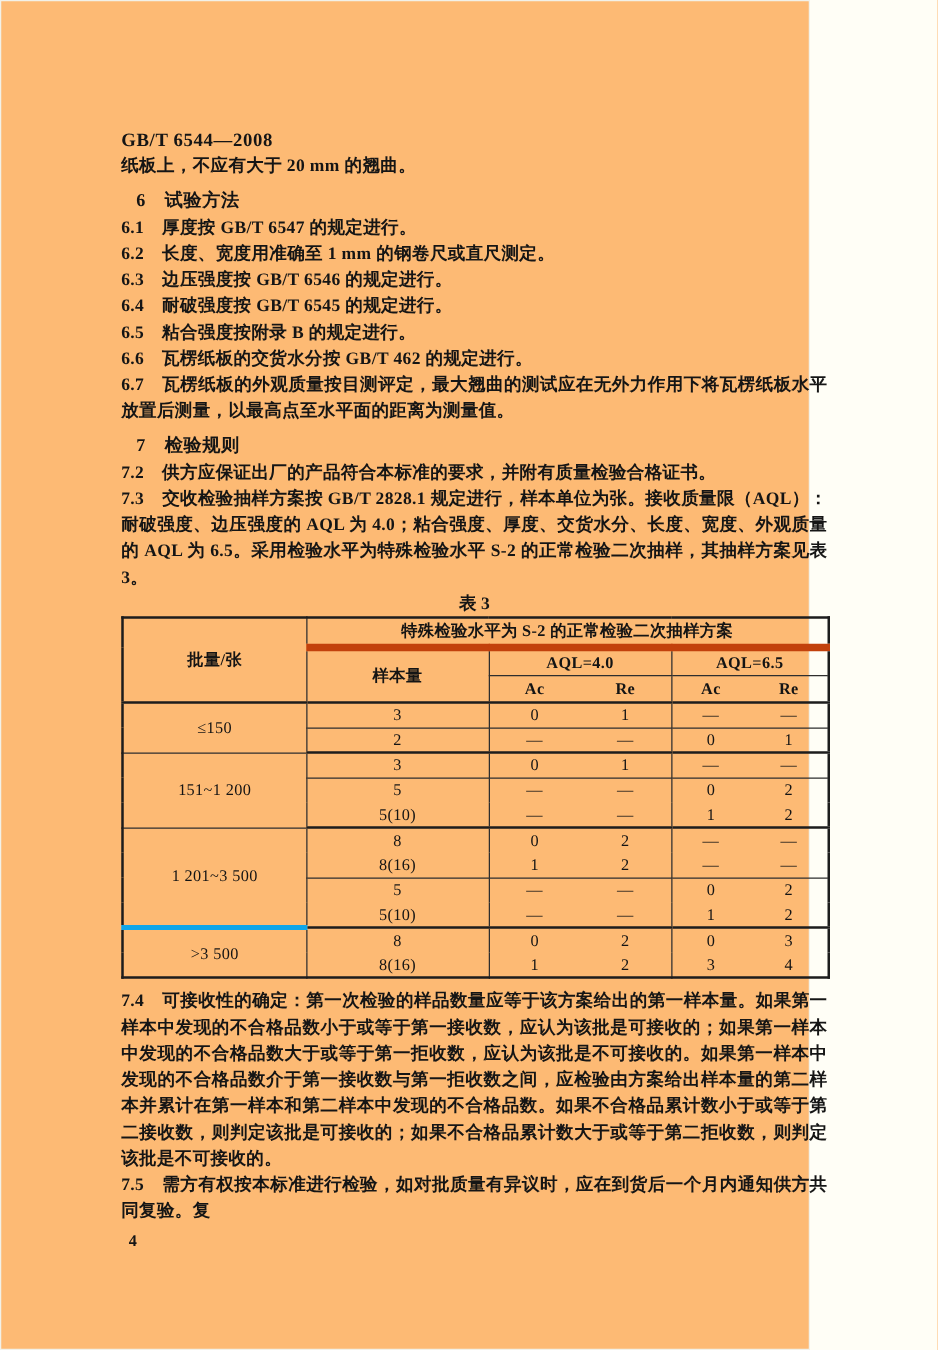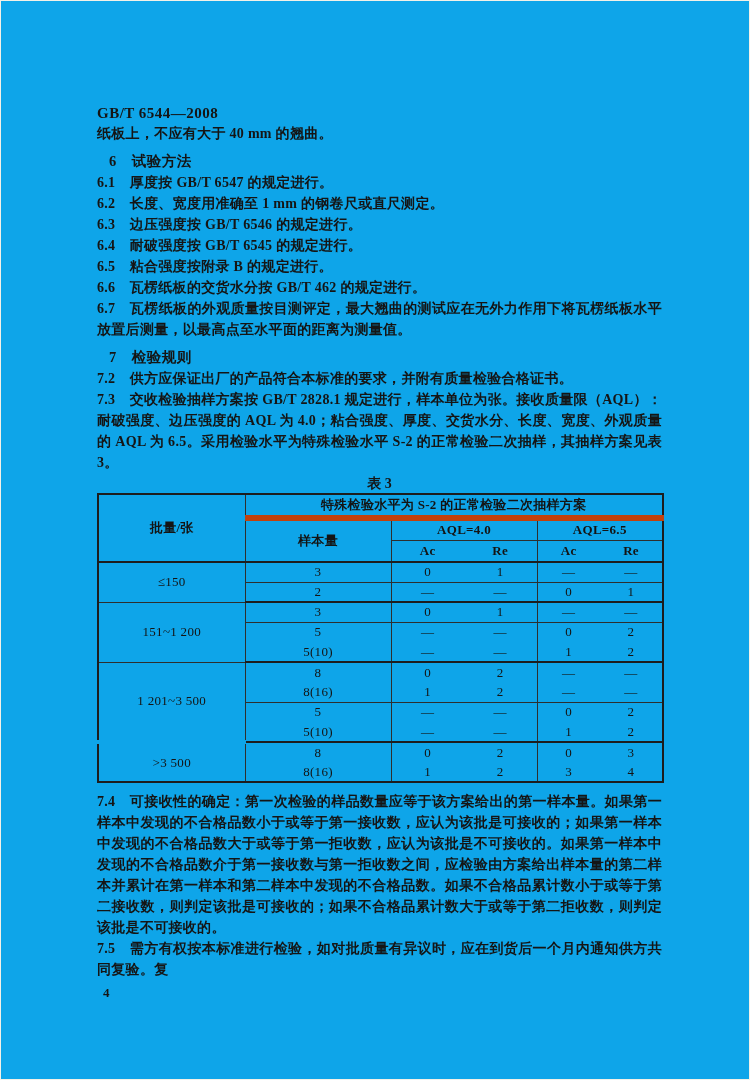--- a/index.html
+++ b/index.html
@@ -5,22 +5,22 @@
   html,body { margin:0; padding:0; }
   body {
     width:750px; height:1080px;
     background:#fffef6;
     font-family:"Liberation Serif","DejaVu Serif",serif;
     color:#151515;
     overflow:hidden;
   }
   .page {
     position:relative;
-    width:750px; height:1080px;
-    background:#0ea5e9;
+    width:648px; height:1080px;
+    background:#fdba74;
     box-shadow: inset 0 0 0 1px #f2f1e8;
     text-decoration: underline;
   }
   .content {
     position:absolute; left:97px; top:0; width:565px;
   }
   .doc-number {
     margin:103px 0 0 0;
     font-size:15px; line-height:20px;
     font-weight:bold; letter-spacing:0.5px;
@@ -83,21 +83,21 @@
   }
 </style>
 </head>
 <body>
 
 <div class="page">
   <div class="content">
 
     <div class="doc-number">GB/T 6544—2008</div>
 
-    <p class="body carryover">纸板上，不应有大于 40 mm 的翘曲。</p>
+    <p class="body carryover">纸板上，不应有大于 20 mm 的翘曲。</p>
 
     <div class="sec-heading">6　试验方法</div>
 
     <p class="body first-item">6.1　厚度按 GB/T 6547 的规定进行。</p>
     <p class="body">6.2　长度、宽度用准确至 1 mm 的钢卷尺或直尺测定。</p>
     <p class="body">6.3　边压强度按 GB/T 6546 的规定进行。</p>
     <p class="body">6.4　耐破强度按 GB/T 6545 的规定进行。</p>
     <p class="body">6.5　粘合强度按附录 B 的规定进行。</p>
     <p class="body">6.6　瓦楞纸板的交货水分按 GB/T 462 的规定进行。</p>
     <p class="body">6.7　瓦楞纸板的外观质量按目测评定，最大翘曲的测试应在无外力作用下将瓦楞纸板水平放置后测量，以最高点至水平面的距离为测量值。</p>

